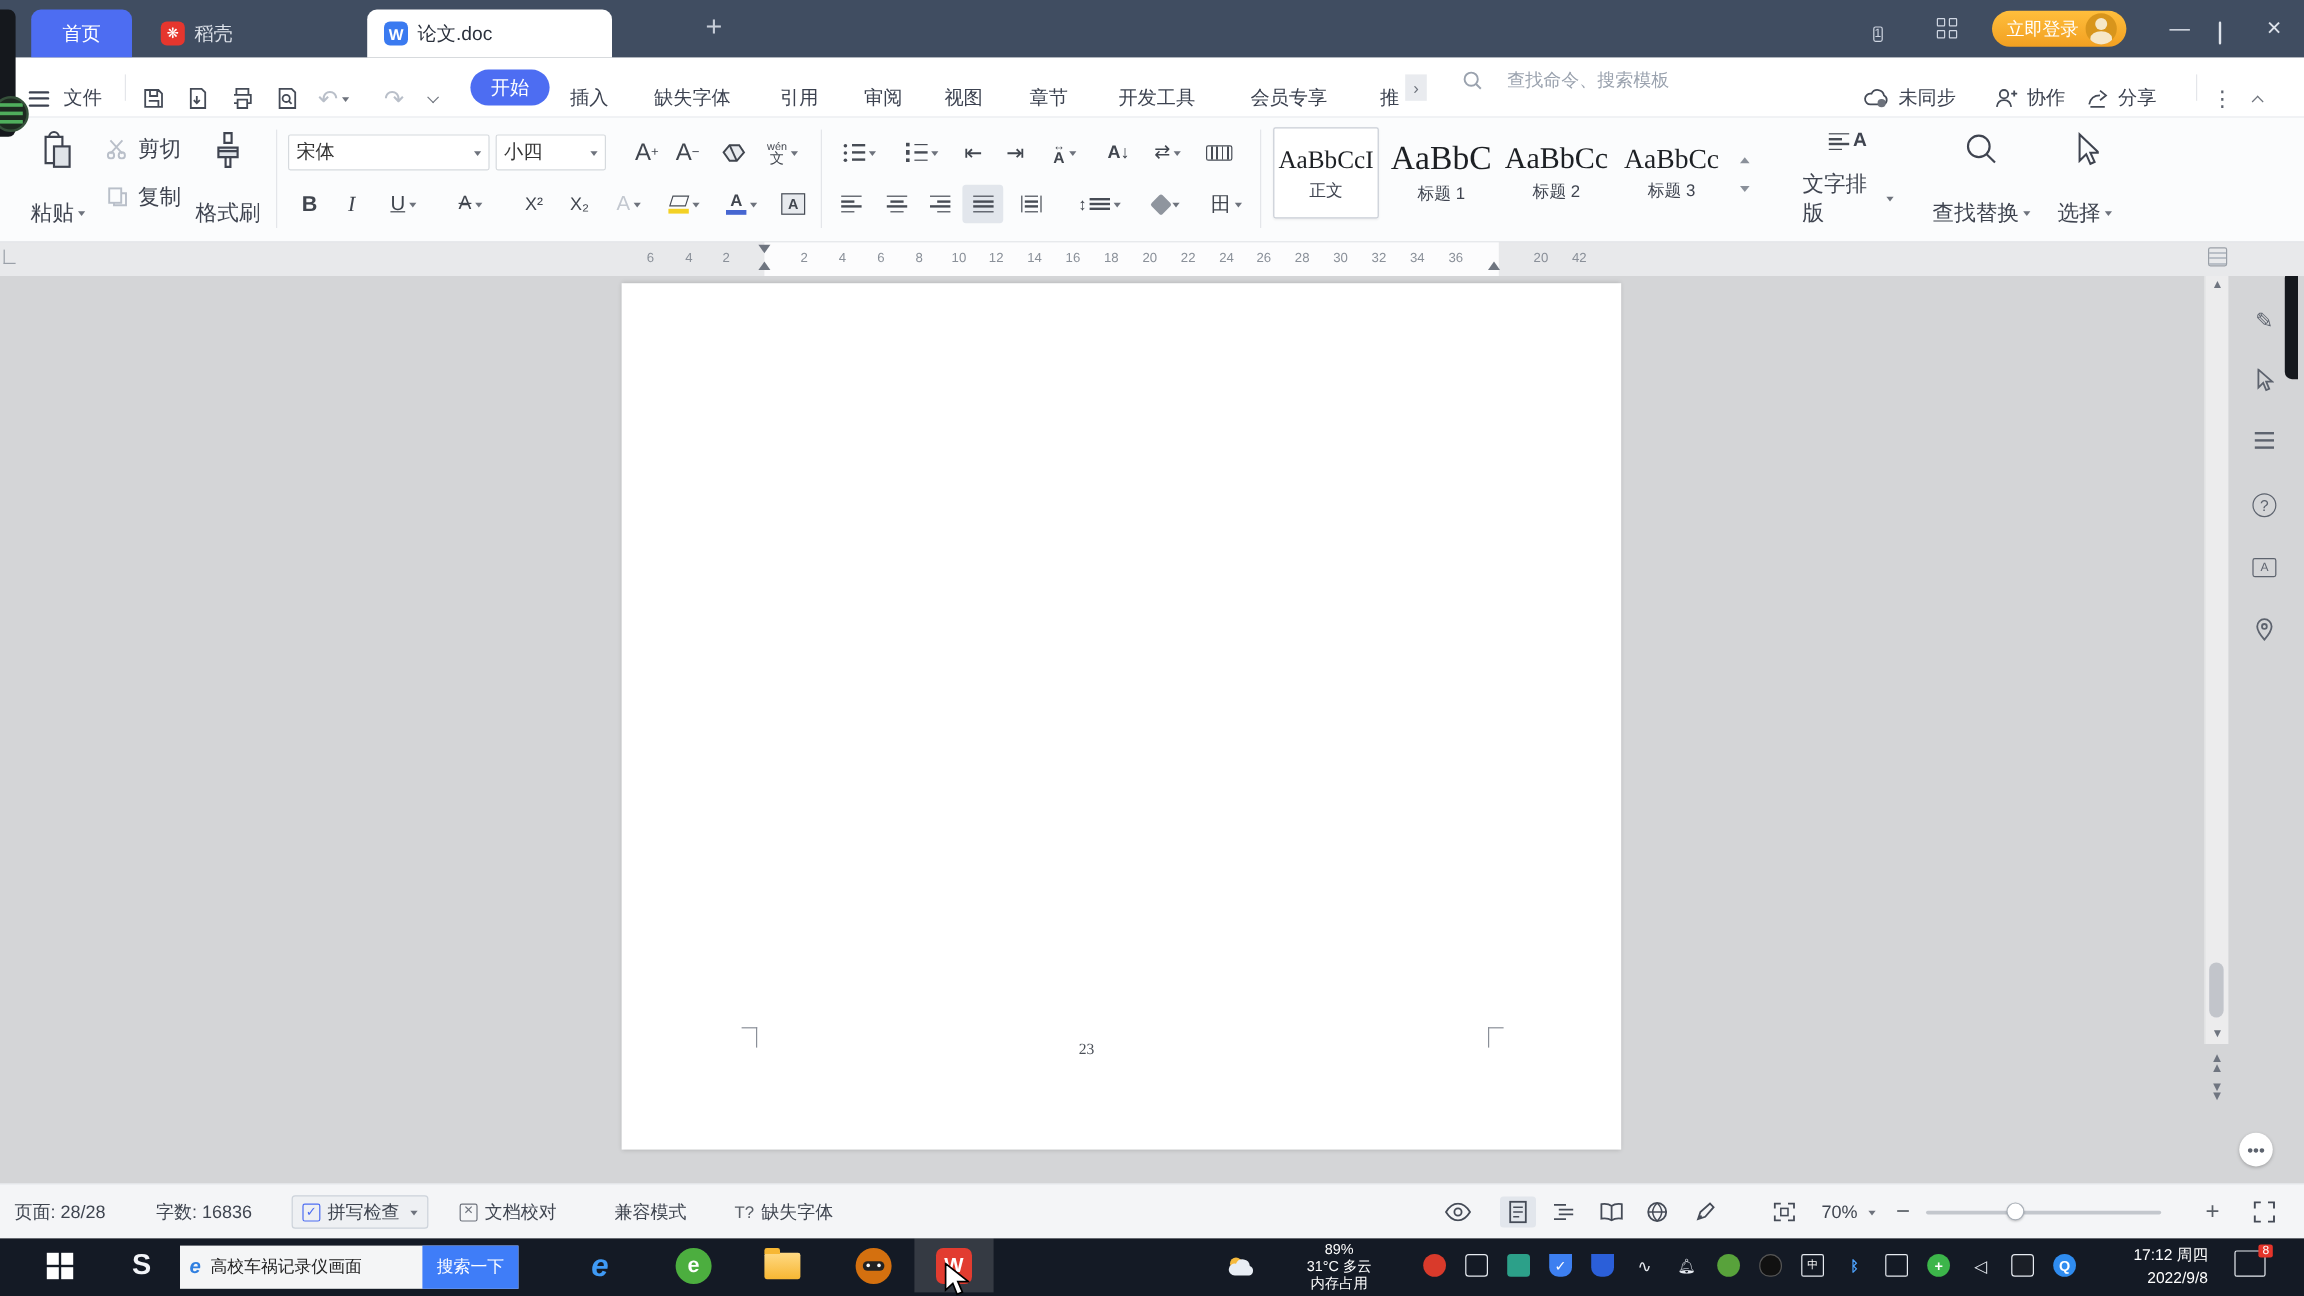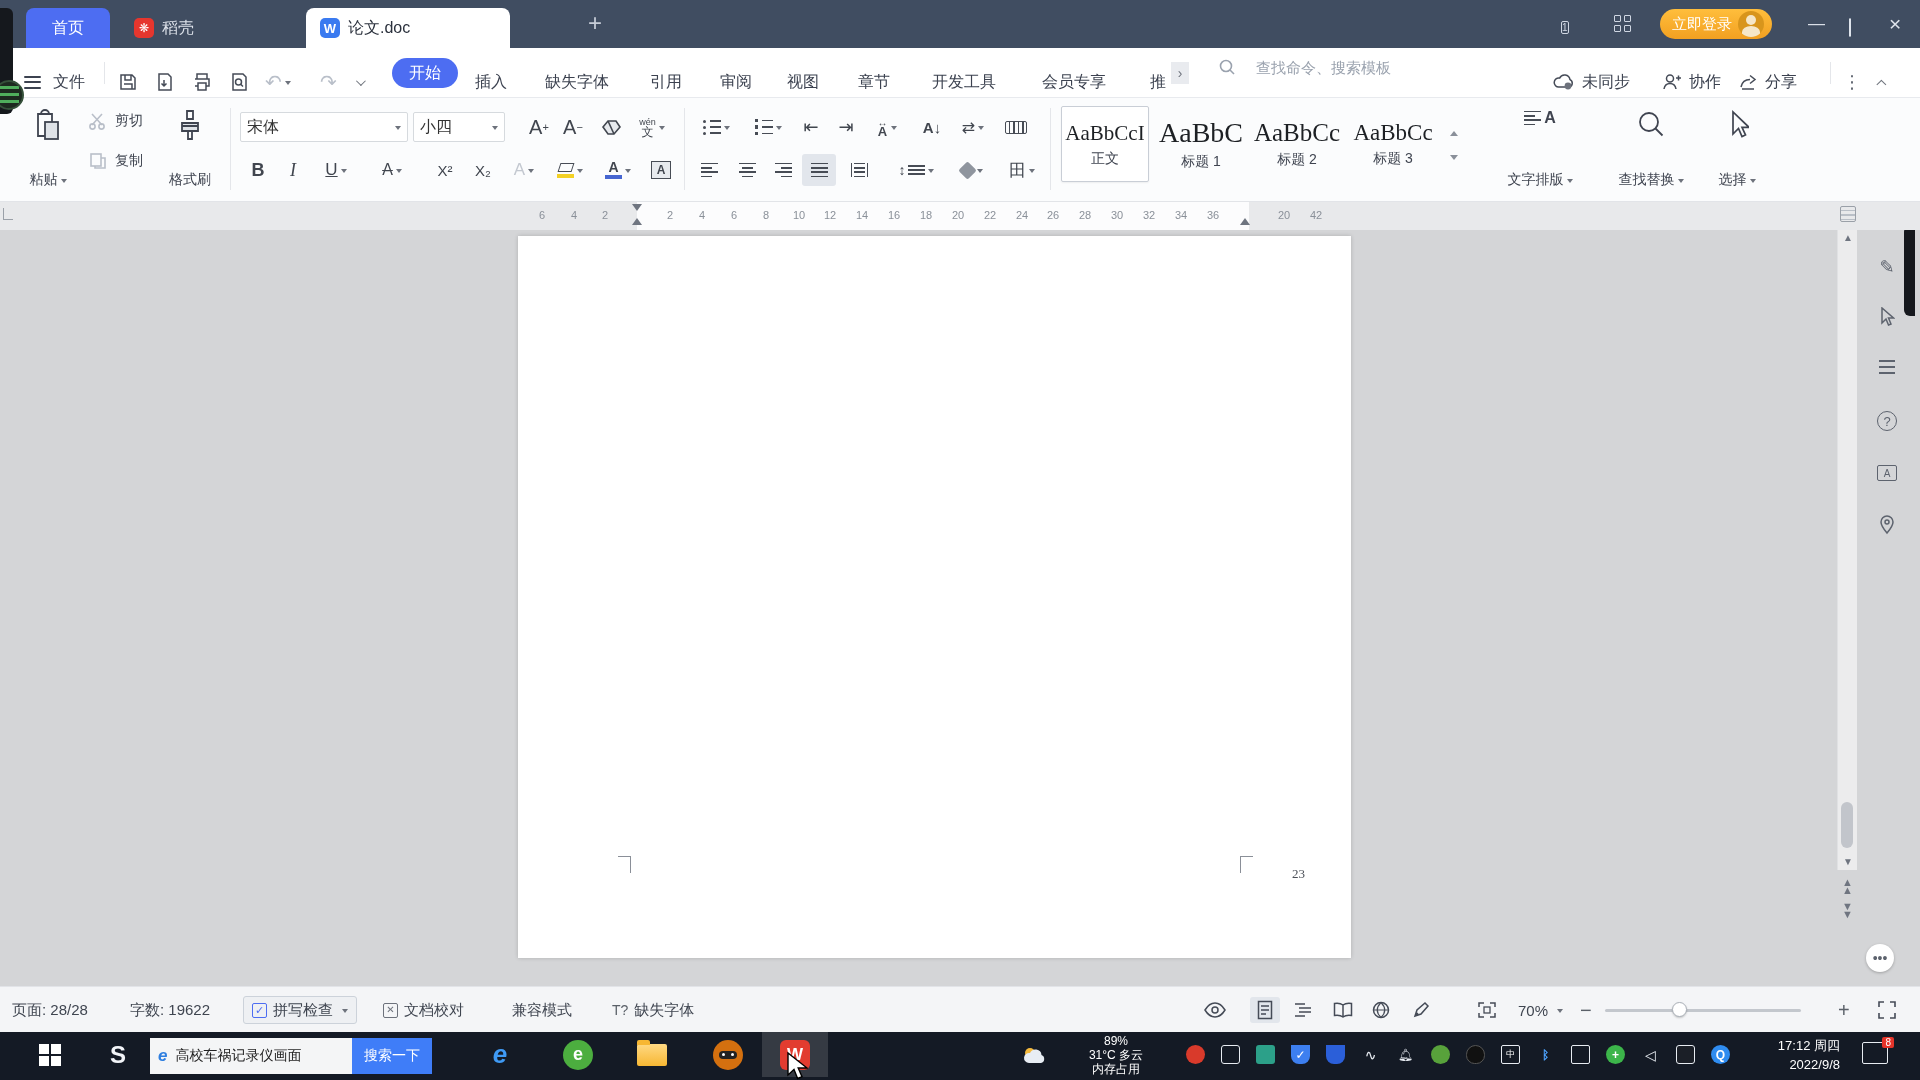--- a/index.html
+++ b/index.html
@@ -35,21 +35,21 @@
 .cv{display:inline-block;width:7px;height:7px;border-right:1.6px solid #70757e;border-bottom:1.6px solid #70757e;transform:rotate(45deg) translateY(-2px)}
 .cv.up{transform:rotate(-135deg) translateY(-3px)}
 .car{display:inline-block;width:0;height:0;border:3.5px solid transparent;border-top:4.5px solid #6d727c;margin-left:3px;transform:translateY(2px)}
 .gray{color:#b9bfc9}
 .scrollmore{left:1171px;top:14px;width:18px;height:22px;background:#e9ebef;color:#6d727c;font-size:14px;display:flex;align-items:center;justify-content:center}
 .search{left:1218px;top:10px;display:flex;align-items:center;gap:20px}
 .search input{border:0;outline:0;font-size:15px;width:200px;color:#3c4250;background:transparent}
 .search input::placeholder{color:#9aa2ae}
 
 .ribbon{left:0;top:98px;width:1920px;height:104px;background:#fbfcfd;border-bottom:1px solid #e2e4e8}
-.rlab{font-size:14px;color:#3f4450;display:flex;align-items:center;justify-content:center}
+.rlab{font-size:18px;color:#3f4450;display:flex;align-items:center;justify-content:center}
 .bigbtn{display:flex;flex-direction:column;align-items:center;justify-content:space-between;height:84px;top:9px;padding:2px 0}
 .sel{height:30px;border:1px solid #d6dade;border-radius:2px;background:#fff;display:flex;align-items:center;justify-content:space-between;padding:0 6px;font-size:16px;color:#333;top:14px}
 .tbtn{top:14px;height:30px;display:flex;align-items:center;justify-content:center;color:#41464f}
 .r2{top:56px;height:32px;display:flex;align-items:center;justify-content:center;color:#41464f}
 .alico{display:flex;flex-direction:column;gap:2.6px;width:17px}
 .alico i{height:1.8px;background:#474c55}
 .alL i:nth-child(even){width:11px}
 .alC i:nth-child(even){width:11px;margin:0 auto}
 .alR i:nth-child(even){width:11px;margin-left:auto}
 .bul{display:flex;flex-direction:column;gap:3px}
@@ -509,21 +509,21 @@
   <span class="ab mk" style="left:632px;top:16px;border-bottom:7px solid #6f7580"></span>
   <span class="ab mk" style="left:1240px;top:16px;border-bottom:7px solid #6f7580"></span>
   <span class="ab" style="left:3px;top:6px;width:10px;height:12px;border-left:1.5px solid #9aa0a8;border-bottom:1.5px solid #9aa0a8"></span>
   <span class="ab" style="left:1840px;top:4px;width:16px;height:16px;border:1.5px solid #9aa0a8;border-radius:2px;background:repeating-linear-gradient(to bottom,transparent 0 3px,#b9bfc7 3px 4.5px)"></span>
 </div>
 
 <div class="ab docarea">
   <div class="ab page">
     <span class="ab cmark" style="left:100px;top:620px;border-top:1px solid #8a8f98;border-right:1px solid #8a8f98"></span>
     <span class="ab cmark" style="left:722px;top:620px;border-top:1px solid #8a8f98;border-left:1px solid #8a8f98"></span>
-    <span class="ab pgnum" style="left:12px;top:630px;width:775px;text-align:right">23</span>
+    <span class="ab pgnum" style="left:0;top:630px;width:775px;text-align:center">23</span>
   </div>
 
   <div class="ab sbtrack"></div>
   <div class="ab sbar" style="left:1843px;top:2px;font-size:10px">▲</div>
   <div class="ab sbthumb"></div>
   <div class="ab sbar" style="left:1843px;top:626px;font-size:10px">▼</div>
   <div class="ab sbar" style="top:648px;line-height:8px;text-align:center">▲<br>▲</div>
   <div class="ab sbar" style="top:672px;line-height:8px;text-align:center">▼<br>▼</div>
   <div class="ab morebtn">•••</div>
 
@@ -557,21 +557,21 @@
 
 <div class="ab edgebar" style="left:0;top:8px;width:13px;height:106px"></div>
 <div class="ab greendot">
     <i></i>
     <i></i>
     <i></i>
   </div>
 
 <div class="ab statusbar">
   <div class="ab sitem" style="left:12px">页面: 28/28</div>
-  <div class="ab sitem" style="left:130px">字数: 19622</div>
+  <div class="ab sitem" style="left:130px">字数: 16836</div>
   <div class="ab sitem spellbox" style="left:243px">
     <span class="ckbox">✓</span>
     <span>拼写检查</span>
     <span class="car"></span>
   </div>
   <div class="ab sitem" style="left:383px">
     <span class="xbox">✕</span>
     <span>文档校对</span>
   </div>
   <div class="ab sitem" style="left:512px">兼容模式</div>

